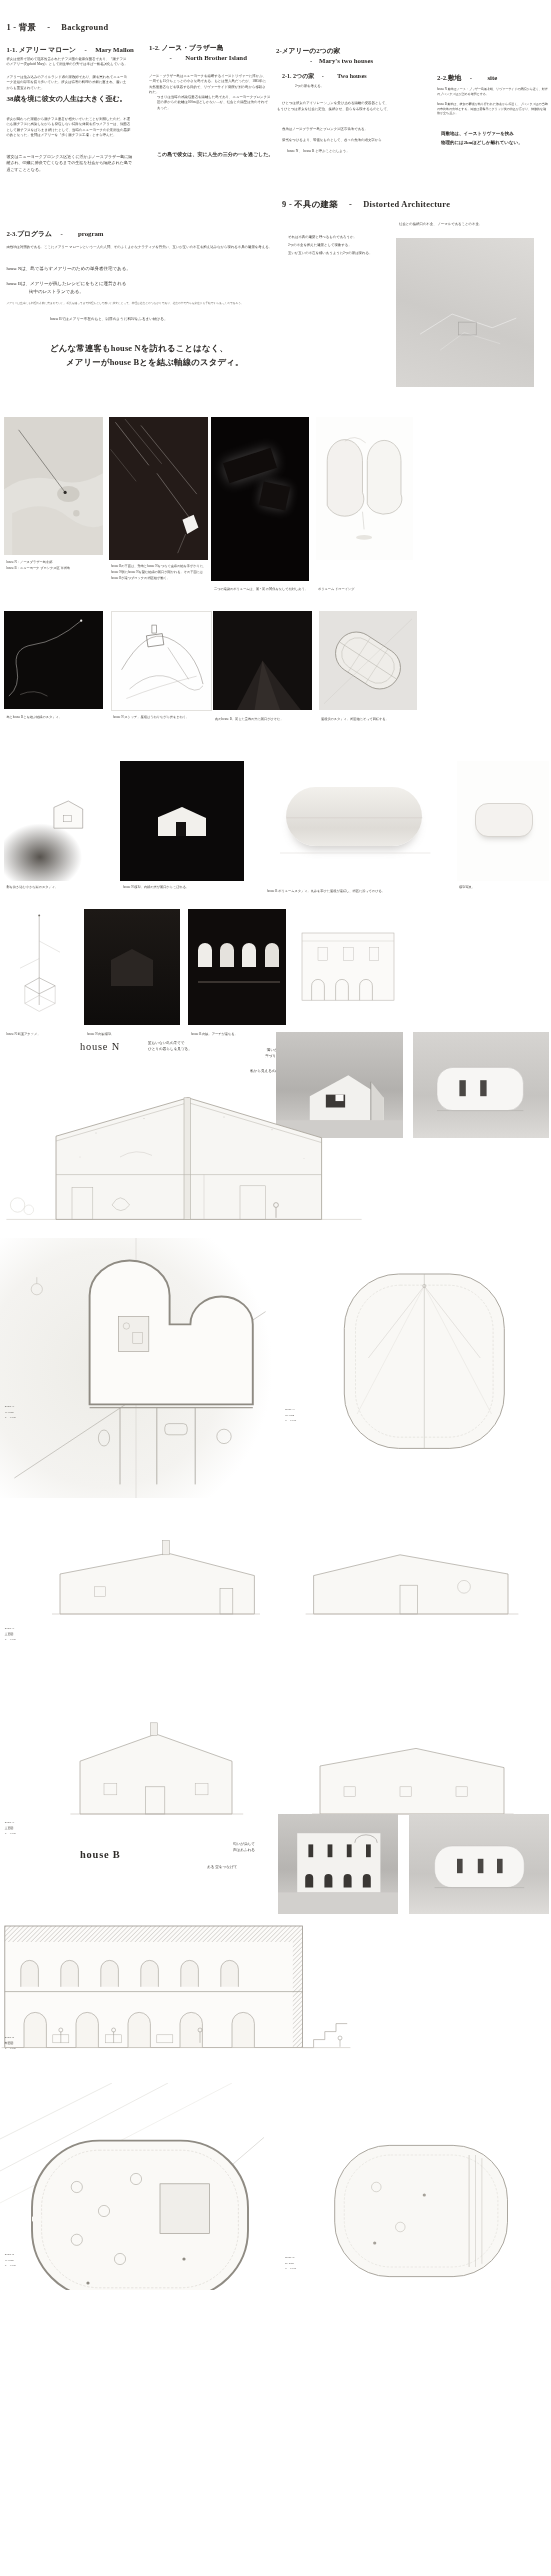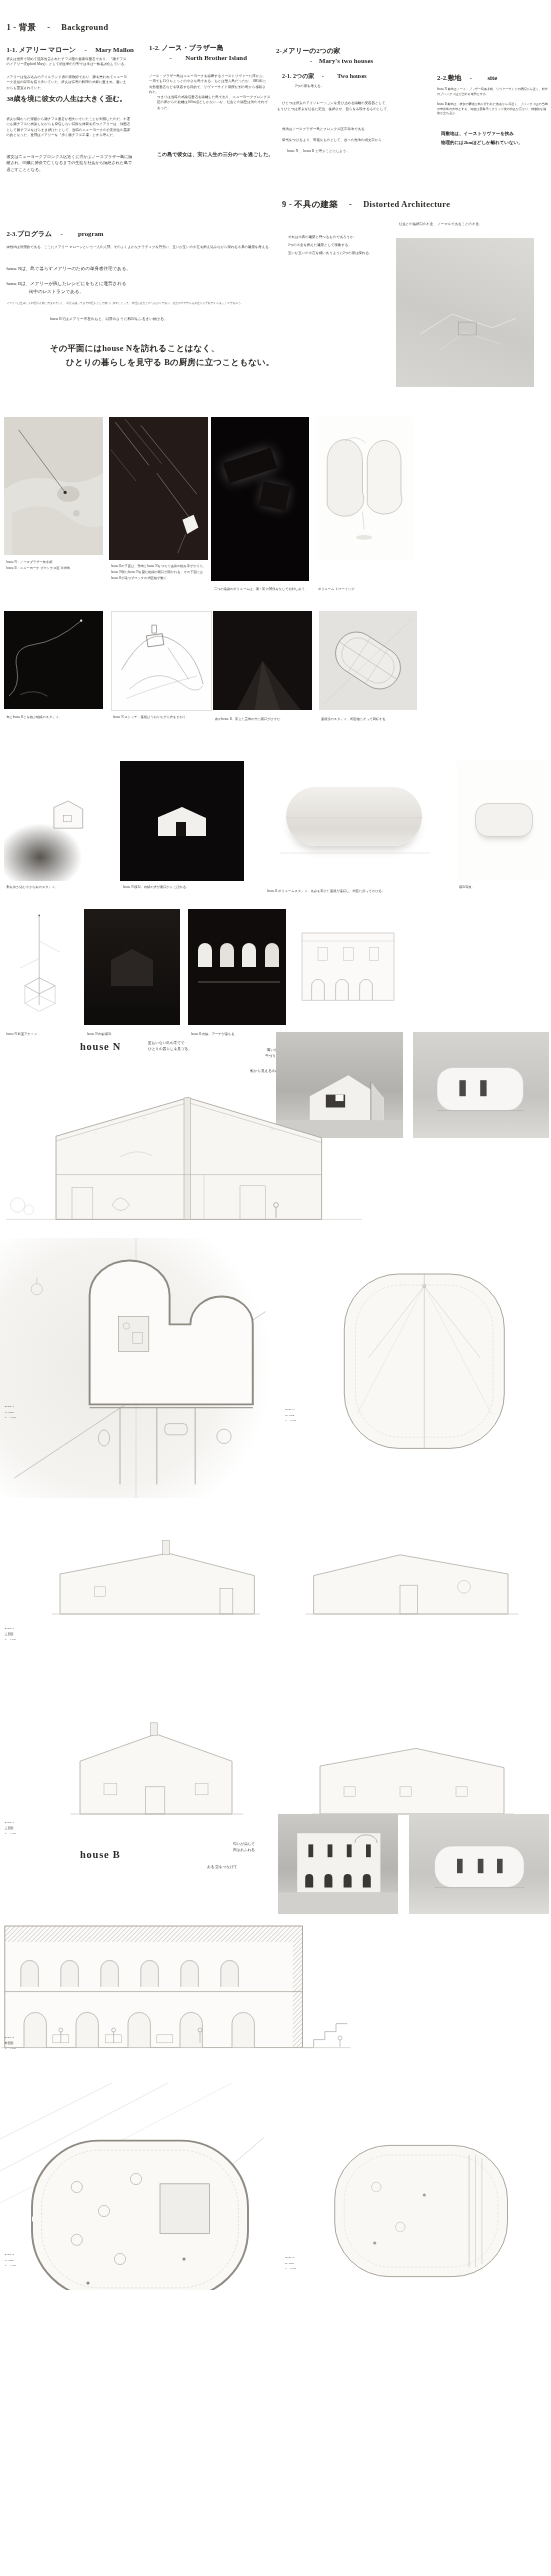--- a/index.html
+++ b/index.html
@@ -76,22 +76,22 @@
   </div>
 
   <div class="abs h-sub" style="left:6.4px;top:229px;width:176px;">2-3.プログラム　 - 　　program</div>
   <div class="abs b4" style="left:6.4px;top:245px;width:269px;">両敷地は対照的である。ここにメアリー マローンという一人の人間、そのふくよかなナラティブを背負い、互いが互いの不在を抱え込みながら現れる不具の建築を考える。</div>
   <div class="abs b6" style="left:6.4px;top:265px;width:264px;">house Nは、島で暮らすメアリーのための単身者住宅である。</div>
   <div class="abs b6 pre" style="left:6.4px;top:280px;width:264px;">house Bは、メアリーが残したレシピにをもとに運営される
 　　　　　街中のレストランである。</div>
   <div class="abs note" style="left:6.4px;top:302px;width:538px;">メアリーは生来にも料理の才能に恵まれていた。看護を縫ってまで料理人として働いた彼女にとって、料理は社会とのつながりであり、社会の中で自らを定位する手段ですらあったのであろう。</div>
   <div class="abs b45" style="left:50px;top:317px;width:264px;">house Bではメアリー不在のもと、以前のように料理をふるまい続ける。</div>
 
-  <div class="abs state-xl" style="left:50px;top:343px;width:336px;">その平面にはhouse Nを訪れることはなく、</div>
-  <div class="abs state-xl" style="left:66px;top:357px;width:336px;">ひとりの暮らしを見守る Bの厨房に立つこともない。</div>
+  <div class="abs state-xl" style="left:50px;top:343px;width:336px;">どんな常連客もhouse Nを訪れることはなく、</div>
+  <div class="abs state-xl" style="left:66px;top:357px;width:336px;">メアリーがhouse Bとを結ぶ軸線のスタディ。</div>
 
   <div class="tile" style="left:4px;top:417px;width:99px;height:138px;background:#e3e1dc;">
     <svg width="99" height="138" viewBox="0 0 123 172">
       <path d="M0,0 h123 v70 q-30,18 -60,8 q-35,-8 -63,12 z" fill="#d4d1ca" opacity="0.7"></path>
       <path d="M10,120 q40,-20 70,5 q25,18 43,10 v37 h-113 z" fill="#dbd8d2" opacity="0.8"></path>
       <ellipse cx="80" cy="96" rx="14" ry="10" fill="#cfccc5"></ellipse>
       <line x1="18" y1="16" x2="76" y2="94" stroke="#4a4742" stroke-width="0.7"></line>
       <circle cx="76" cy="94" r="2" fill="#2e2b28"></circle>
       <circle cx="90" cy="120" r="4" fill="#d0cdc6"></circle>
     </svg>
@@ -224,21 +224,21 @@
       <rect x="62" y="48" width="12" height="16" fill="none" stroke="#b9b5ae" stroke-width="0.5"></rect>
       <rect x="94" y="48" width="12" height="16" fill="none" stroke="#b9b5ae" stroke-width="0.5"></rect>
       <line x1="10" y1="40" x2="125" y2="40" stroke="#c9c5bf" stroke-width="0.5"></line>
     </svg>
   </div>
   <div class="abs cap" style="left:6.4px;top:1032px;width:72px;">house N 断面アクソメ。</div>
   <div class="abs cap" style="left:87px;top:1032px;width:92px;">house N 内観模型。</div>
   <div class="abs cap" style="left:191px;top:1032px;width:95px;">house B 内観。アーチが連なる。</div>
   <div class="abs cap" style="left:296px;top:1032px;width:104px;">house B 立面スタディ。</div>
 
-  <div class="abs" style="left:80px;top:1041px;font-size:10.4px;font-weight:bold;letter-spacing:0.8px;">house N</div>
+  <div class="abs" style="left:80px;top:1041px;font-size:10.4px;font-weight:normal;letter-spacing:0.8px;">house N</div>
   <div class="abs b45 pre" style="left:148px;top:1041px;width:88px;">誰もいない島の果てで
 ひとりの暮らしを見守る。</div>
   <div class="abs b45 pre" style="left:239px;top:1048px;width:96px;text-align:center;">薄いかげが際にひそんで
 雪づりの中で声をかけたら</div>
   <div class="abs b45" style="left:250px;top:1069px;width:88px;">私から見えるのは何?</div>
 
   <div class="photo" style="left:276px;top:1032px;width:127px;height:106px;background:linear-gradient(180deg,#c9c7c4 0%,#b2b0ad 55%,#d7d5d2 100%);">
     <svg width="127" height="106" viewBox="0 0 158 132">
       <polygon points="42,80 90,54 134,82 134,110 42,110" fill="#f2f1ee"></polygon>
       <polygon points="118,62 134,82 134,110 118,110" fill="#dad8d4"></polygon>

